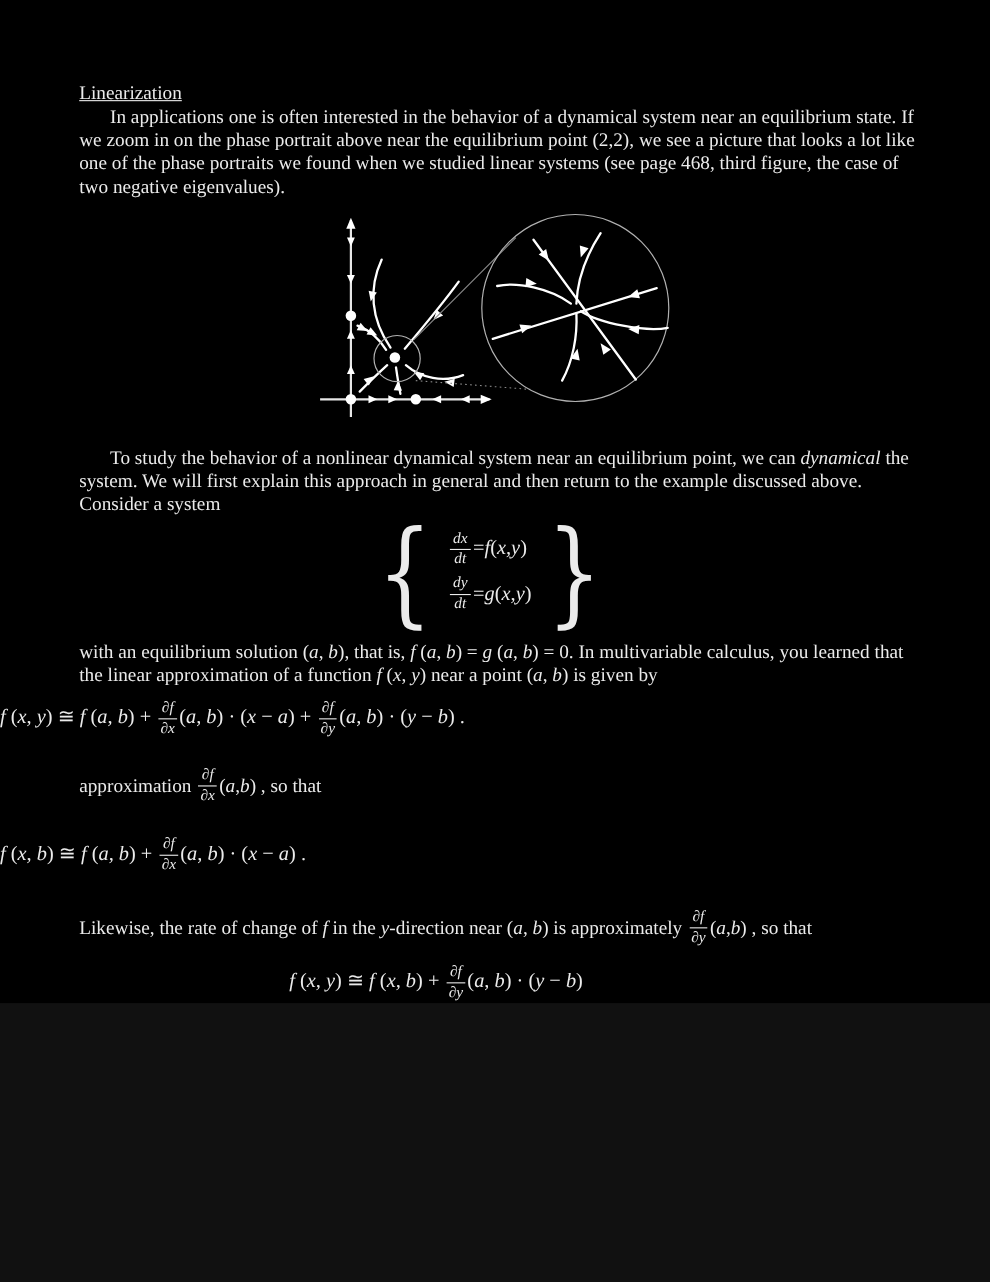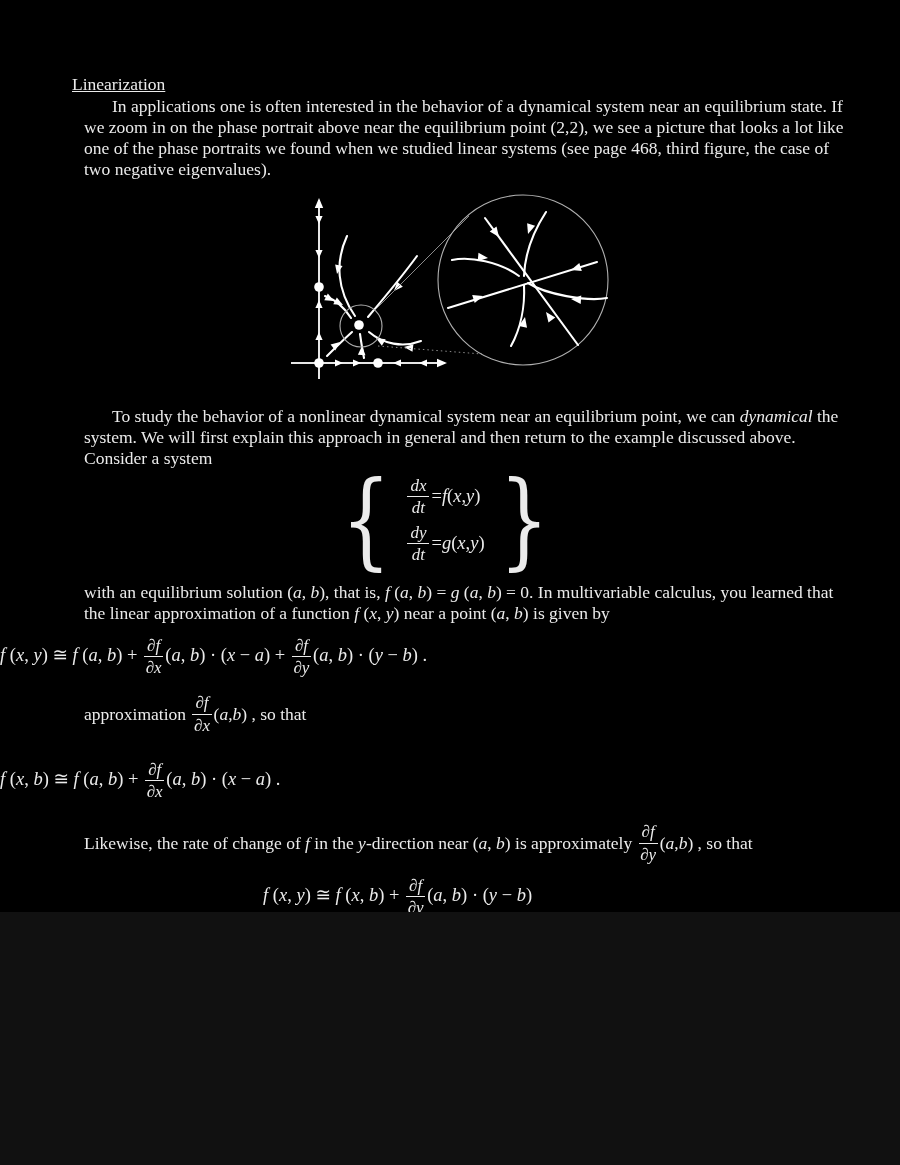--- a/index.html
+++ b/index.html
@@ -10,28 +10,28 @@
   }
   html,body{margin:0;padding:0;background:#111;}
   .page{
     position:relative;width:900px;height:912px;background:var(--bg);
     color:var(--fg);overflow:hidden;
     font-family:"Liberation Serif","DejaVu Serif",serif;
     font-size:17.5px;line-height:21px;
   }
   .abs{position:absolute;}
   .title{top:74px;left:72px;text-decoration:underline;}
-  .body-block{left:84px;width:760px;text-align:left;}
+  .body-block{left:72px;width:760px;text-align:left;}
   .indent{text-indent:28px;}
   .it{font-style:italic;}
   
   .frac{
     display:inline-flex;flex-direction:column;align-items:center;
     vertical-align:middle;font-style:italic;line-height:1.12;
-    margin:0 2px;font-size:17px;
+    margin:0 2px;font-size:14px;
   }
   .fnum{border-bottom:1.4px solid var(--fg);padding:0 3px 1px 3px;}
   .fden{padding-top:1px;}
   .math{font-size:18.5px;white-space:nowrap;}
   .centered{left:0;right:0;text-align:left;}
   
   .system{top:468px;left:0;right:10px;display:flex;justify-content:center;align-items:center;}
   .sysbrace{
     font-family:"DejaVu Serif",serif;font-size:104px;line-height:1;
     font-weight:400;transform:scaleX(.75);color:var(--fg);

